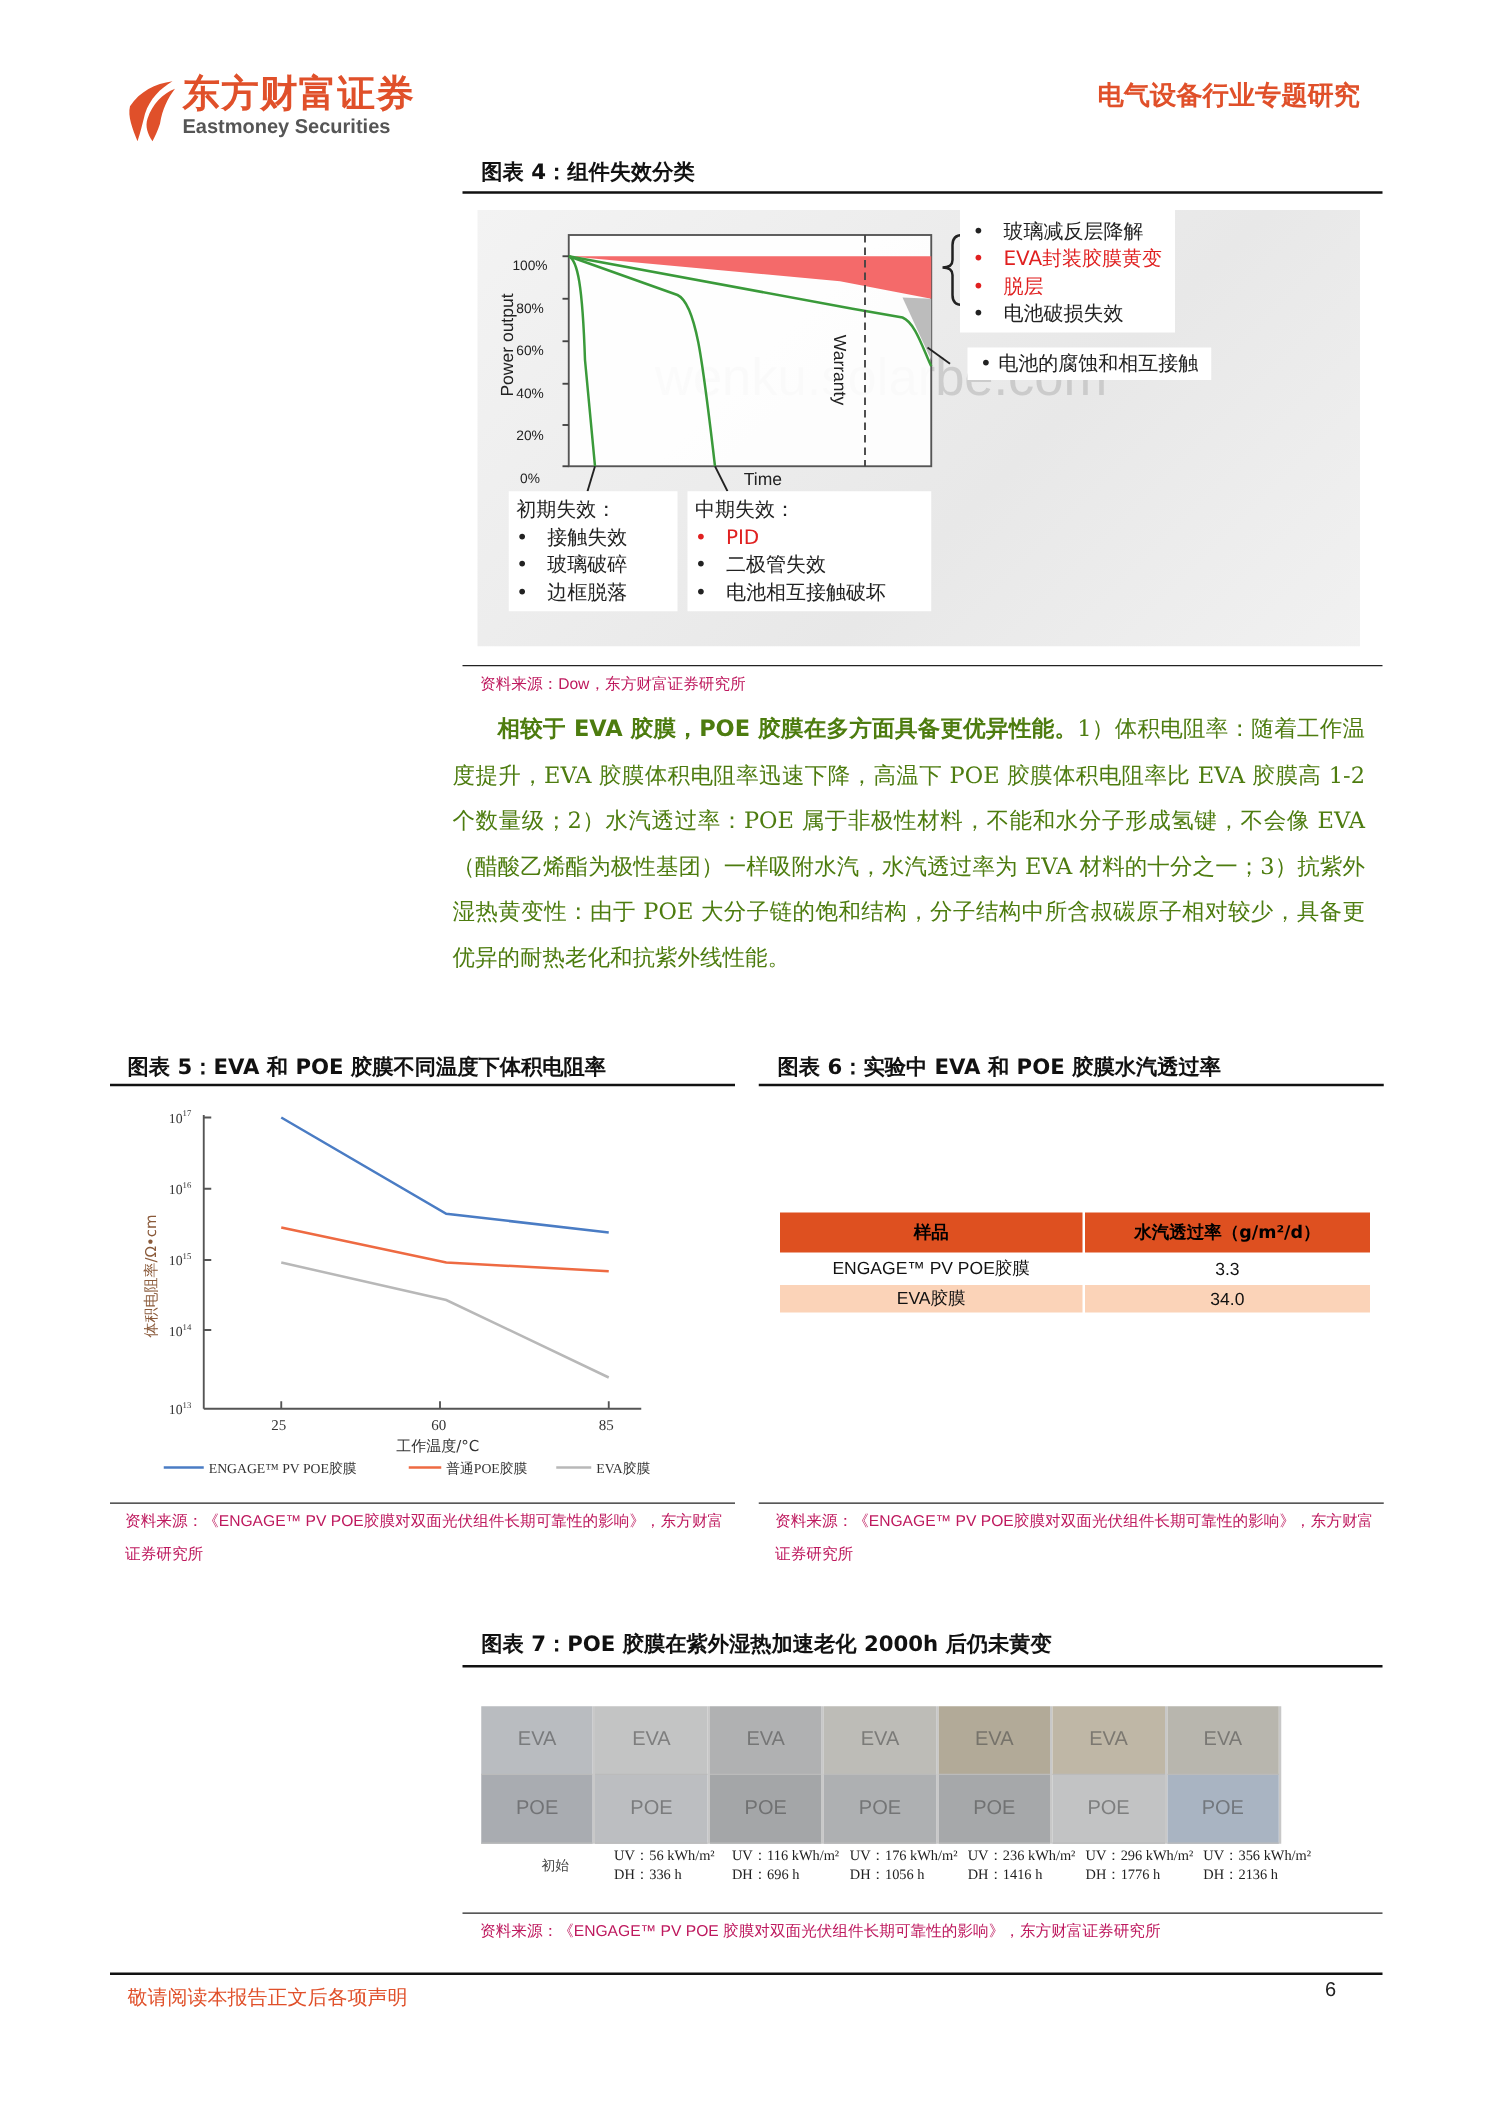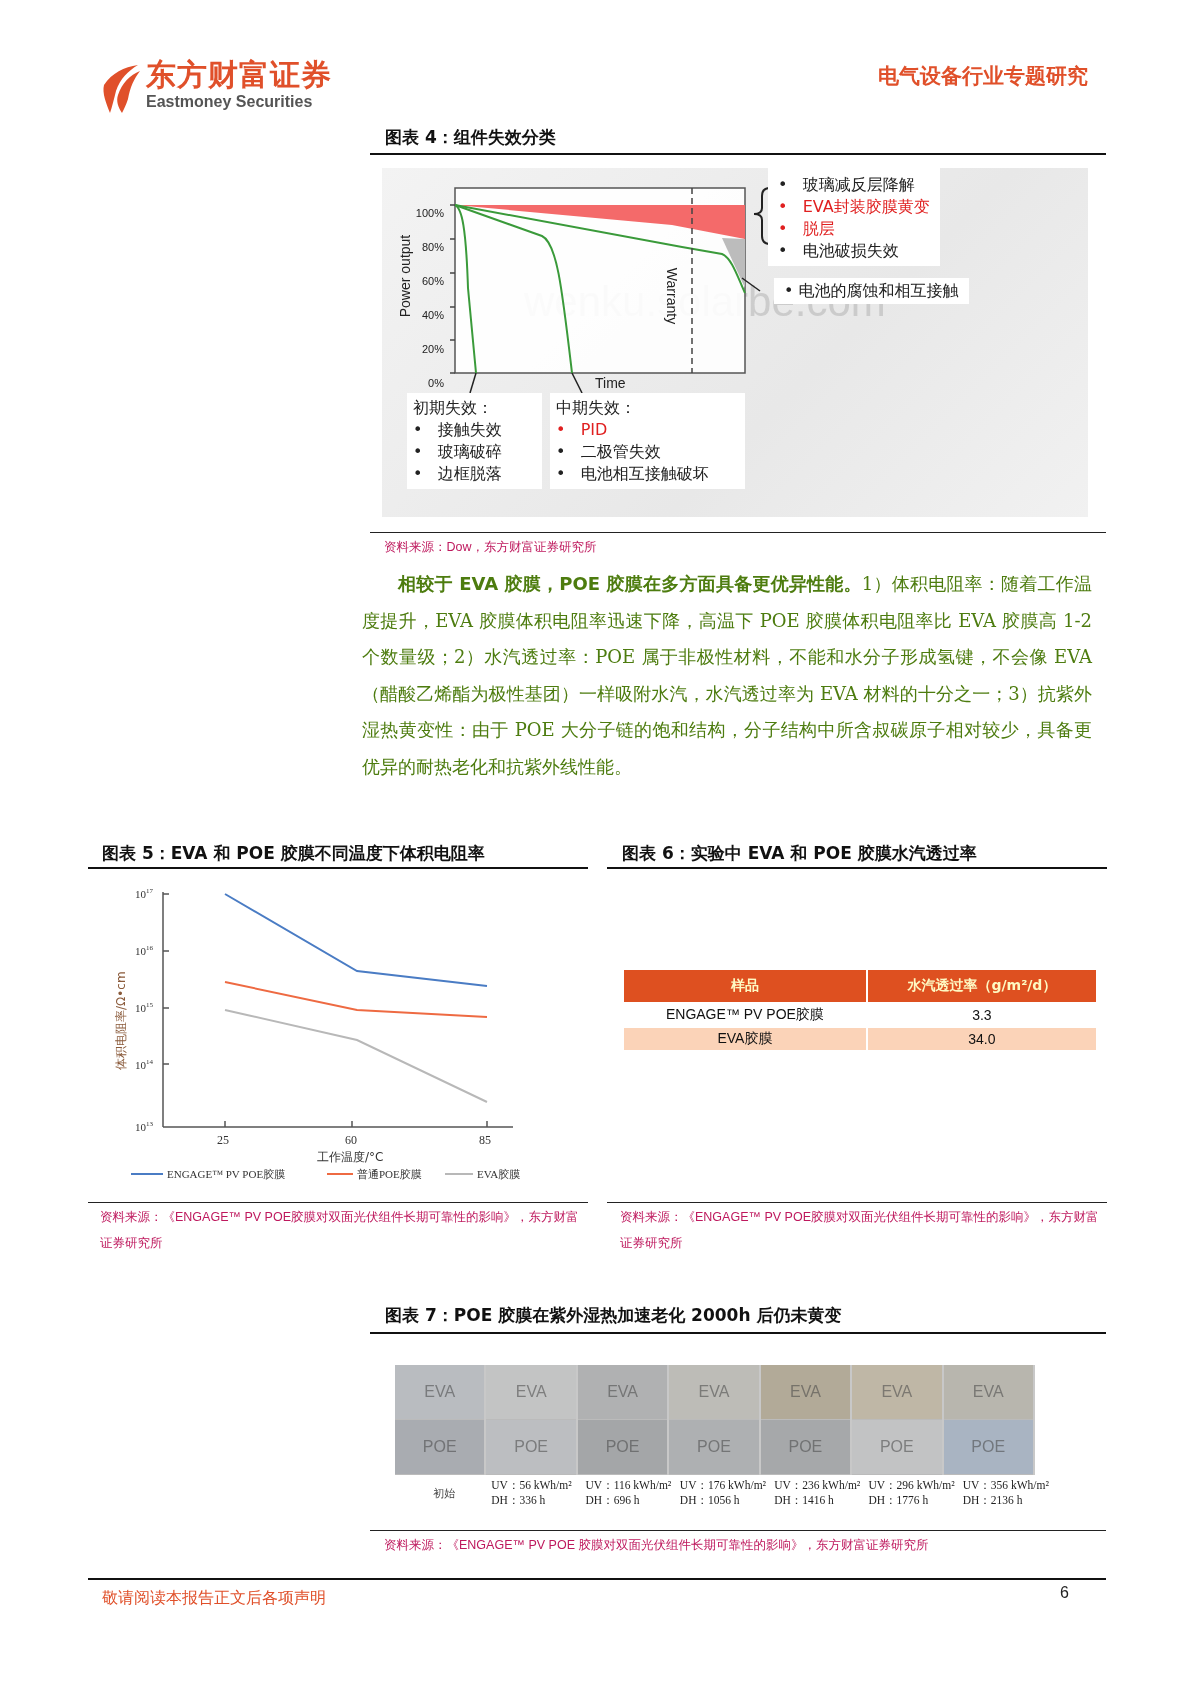--- a/index.html
+++ b/index.html
@@ -26,26 +26,26 @@
   .watermark { position: absolute; left: 142px; top: 110px; font-size: 42px; color: rgba(150,150,150,0.35); font-family: "Liberation Sans", sans-serif; }
 
   .body-text { left: 362px; top: 566px; width: 730px; font-size: 18px; line-height: 36.5px; color: #4d7c0f; font-family: "DejaVu Serif", serif; text-indent: 2em; text-align: justify; }
   .body-text b { font-family: "DejaVu Sans", sans-serif; font-weight: bold; }
 
   
   .fig5 { left: 105px; top: 880px; width: 480px; height: 300px; }
 
   
   .wvtr-table { left: 622px; top: 968px; width: 476px; border-collapse: separate; border-spacing: 2px 2px; font-size: 14px; }
-  .wvtr-table th { background: #de5020; color: #fef9c3; font-weight: bold; height: 32px; text-align: center; font-size: 14px; }
+  .wvtr-table th { background: #de5020; color: #000000; font-weight: bold; height: 32px; text-align: center; font-size: 14px; }
   .wvtr-table td { height: 22px; text-align: center; font-family: "Liberation Sans", sans-serif; color: #111; }
   .wvtr-table tr.alt td { background: #fbd3b8; }
 
   
-  .fig7 { left: 395px; top: 1365px; width: 640px; height: 110px; display: flex; }
+  .fig7 { left: 385px; top: 1365px; width: 640px; height: 110px; display: flex; }
   .panel { flex: 1; display: flex; flex-direction: column; border-right: 2px solid #c8c8c8; }
   .cell { flex: 1; display: flex; align-items: center; justify-content: center; font-size: 16px; color: rgba(70,70,70,0.55); font-family: "Liberation Sans", sans-serif; border-bottom: 1px solid #bbb; }
   .captions { left: 397px; top: 1478px; width: 660px; display: flex; font-family: "Liberation Serif", serif; font-size: 11.5px; color: #222; line-height: 15px; }
   .caption { flex: 1; white-space: nowrap; }
   .caption.first { display: flex; align-items: center; justify-content: center; font-size: 11px; color: #444; }
 
   .footer-left { left: 102px; top: 1588px; font-size: 16px; font-weight: normal; color: #e0502a; }
   .footer-page { left: 1060px; top: 1584px; font-size: 16px; color: #222; font-family: "Liberation Sans", sans-serif; }
 </style>
 </head>
@@ -88,21 +88,21 @@
         <line x1="68" y1="205" x2="73" y2="205"></line>
     </g>
 
     <line x1="94" y1="205" x2="88" y2="225" stroke="#222" stroke-width="1.5"></line>
     <line x1="190" y1="205" x2="200" y2="225" stroke="#222" stroke-width="1.5"></line>
     <line x1="360" y1="110" x2="378" y2="123" stroke="#222" stroke-width="1.5"></line>
 
     <path d="M388,20 Q380,20 380,28 L380,40 Q380,46 372,46 Q380,46 380,52 L380,68 Q380,76 388,76" stroke="#222" stroke-width="2" fill="none"></path>
   </svg>
 
-  <div class="abs" style="left:22px;top:28px;font-size:11px;line-height:34px;text-align:right;width:40px;font-family:'Liberation Sans',sans-serif">
+  <div class="abs" style="left:22px;top:28px;font-size:11px;line-height:34px;text-align:center;width:40px;font-family:'Liberation Sans',sans-serif">
     <div>100%</div>
     <div>80%</div>
     <div>60%</div>
     <div>40%</div>
     <div>20%</div>
     <div>0%</div>
   </div>
   <div class="abs" style="left:-22px;top:100px;transform:rotate(-90deg);font-size:14px;width:90px;text-align:center;font-family:'Liberation Sans',sans-serif">Power output</div>
   <div class="abs" style="left:213px;top:207px;font-size:14px;font-family:'Liberation Sans',sans-serif">Time</div>
   <div class="abs" style="left:262px;top:120px;transform:rotate(90deg);font-size:14px;font-family:'Liberation Sans',sans-serif">Warranty</div>

